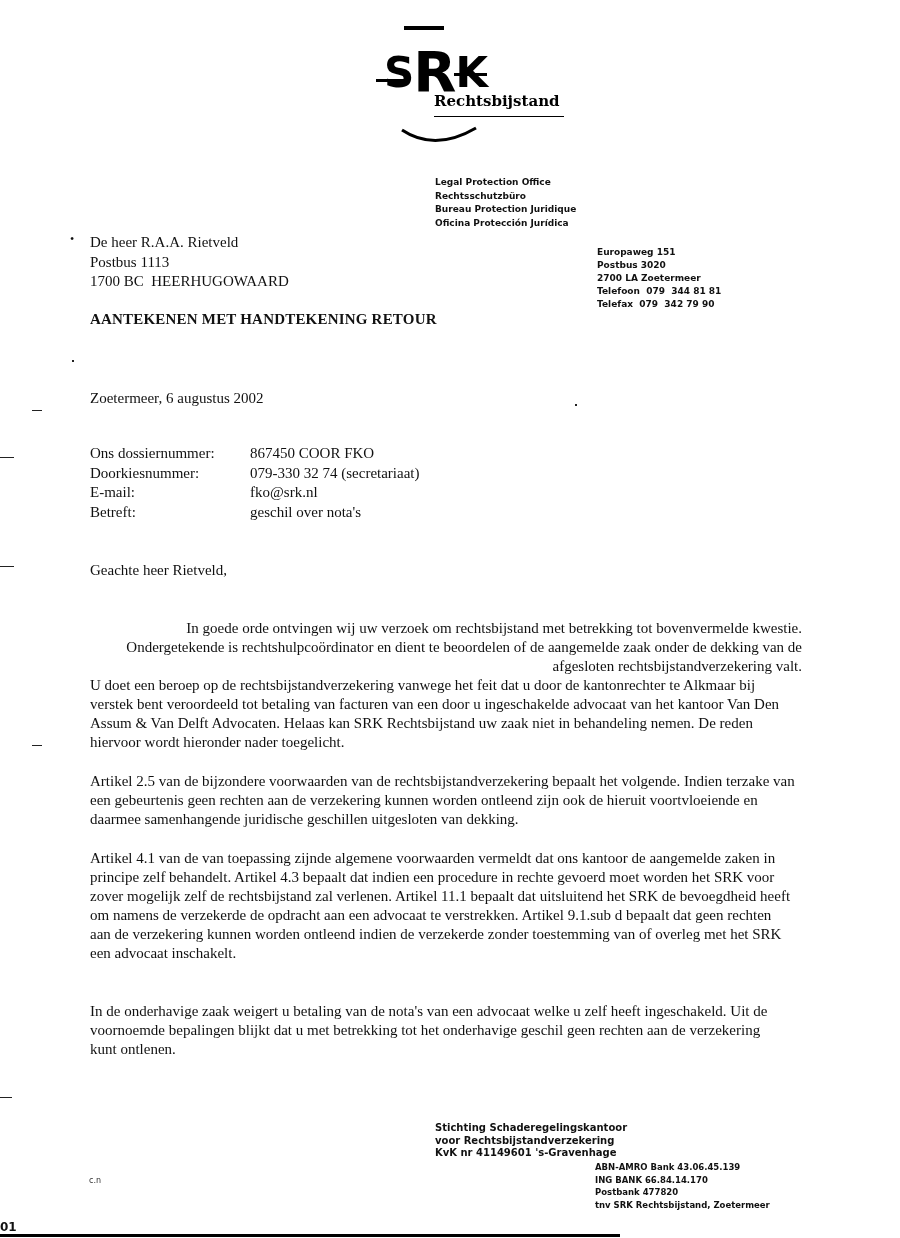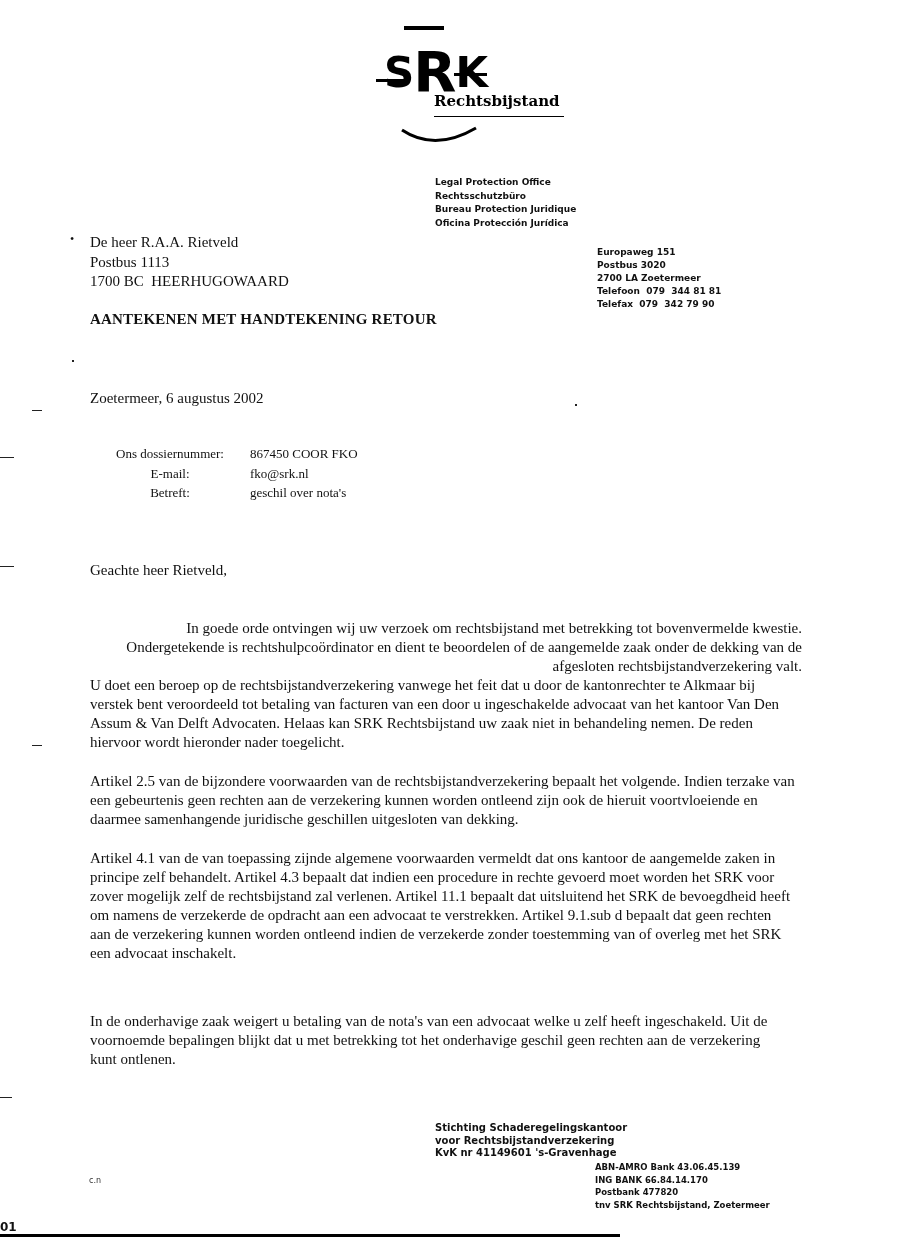--- a/index.html
+++ b/index.html
@@ -19,21 +19,21 @@
   .office { position: absolute; left: 435px; top: 176px; font-size: 9px; font-weight: bold; line-height: 13.5px; }
   .address-right { position: absolute; left: 597px; top: 246px; font-size: 9px; font-weight: bold; line-height: 13px; }
 
   .recipient { position: absolute; left: 90px; top: 233px; font-size: 15px; line-height: 19.5px; }
   .bullet { position: absolute; font-size: 12px; }
 
   .heading { position: absolute; left: 90px; top: 311px; font-size: 15px; font-weight: bold; letter-spacing: 0.2px; }
 
   .date { position: absolute; left: 90px; top: 390px; font-size: 15px; }
 
-  .meta { position: absolute; left: 90px; top: 444px; font-size: 13px; line-height: 19.5px; text-align: center; }
+  .meta { position: absolute; left: 90px; top: 444px; font-size: 15px; line-height: 19.5px; }
   .meta-row { display: flex; }
   .meta-label { width: 160px; }
 
   .salutation { position: absolute; left: 90px; top: 562px; font-size: 15px; }
 
   .para { position: absolute; left: 90px; width: 700px; font-size: 15px; line-height: 19px; }
 
   .foot-left { position: absolute; left: 435px; top: 1122px; font-size: 10px; font-weight: bold; line-height: 12.5px; }
   .foot-right { position: absolute; left: 595px; top: 1161px; font-size: 8.5px; font-weight: bold; line-height: 12.5px; }
 
@@ -88,36 +88,40 @@
 
 <div class="date serif">Zoetermeer, 6 augustus 2002</div>
 <span class="speck" style="left:575px; top:404px;"></span>
 
 <div class="meta serif">
   <div class="meta-row">
     <span class="meta-label">Ons dossiernummer:</span>
     <span>867450 COOR FKO</span>
   </div>
   <div class="meta-row">
+    <span class="meta-label">Doorkiesnummer:</span>
+    <span>079-330 32 74 (secretariaat)</span>
+  </div>
+  <div class="meta-row">
     <span class="meta-label">E-mail:</span>
     <span>fko@srk.nl</span>
   </div>
   <div class="meta-row">
     <span class="meta-label">Betreft:</span>
     <span>geschil over nota's</span>
   </div>
 </div>
 
 <div class="salutation serif">Geachte heer Rietveld,</div>
 
 <div class="para serif" style="top:619px; width:712px;text-align:right;">In goede orde ontvingen wij uw verzoek om rechtsbijstand met betrekking tot bovenvermelde kwestie. Ondergetekende is rechtshulpcoördinator en dient te beoordelen of de aangemelde zaak onder de dekking van de afgesloten rechtsbijstandverzekering valt.</div>
 <div class="para serif" style="top:676px; width:705px;">U doet een beroep op de rechtsbijstandverzekering vanwege het feit dat u door de kantonrechter te Alkmaar bij verstek bent veroordeeld tot betaling van facturen van een door u ingeschakelde advocaat van het kantoor Van Den Assum &amp; Van Delft Advocaten. Helaas kan SRK Rechtsbijstand uw zaak niet in behandeling nemen. De reden hiervoor wordt hieronder nader toegelicht.</div>
 <div class="para serif" style="top:772px; width:712px;">Artikel 2.5 van de bijzondere voorwaarden van de rechtsbijstandverzekering bepaalt het volgende. Indien terzake van een gebeurtenis geen rechten aan de verzekering kunnen worden ontleend zijn ook de hieruit voortvloeiende en daarmee samenhangende juridische geschillen uitgesloten van dekking.</div>
 <div class="para serif" style="top:849px; width:705px;">Artikel 4.1 van de van toepassing zijnde algemene voorwaarden vermeldt dat ons kantoor de aangemelde zaken in principe zelf behandelt. Artikel 4.3 bepaalt dat indien een procedure in rechte gevoerd moet worden het SRK voor zover mogelijk zelf de rechtsbijstand zal verlenen. Artikel 11.1 bepaalt dat uitsluitend het SRK de bevoegdheid heeft om namens de verzekerde de opdracht aan een advocaat te verstrekken. Artikel 9.1.sub d bepaalt dat geen rechten aan de verzekering kunnen worden ontleend indien de verzekerde zonder toestemming van of overleg met het SRK een advocaat inschakelt.</div>
-<div class="para serif" style="top:1002px; width:700px;margin-top:10px;">In de onderhavige zaak weigert u betaling van de nota's van een advocaat welke u zelf heeft ingeschakeld. Uit de voornoemde bepalingen blijkt dat u met betrekking tot het onderhavige geschil geen rechten aan de verzekering kunt ontlenen.</div>
+<div class="para serif" style="top:1002px; width:700px;">In de onderhavige zaak weigert u betaling van de nota's van een advocaat welke u zelf heeft ingeschakeld. Uit de voornoemde bepalingen blijkt dat u met betrekking tot het onderhavige geschil geen rechten aan de verzekering kunt ontlenen.</div>
 
 <div class="foot-left sans">
   <div>Stichting Schaderegelingskantoor</div>
   <div>voor Rechtsbijstandverzekering</div>
   <div>KvK nr 41149601 's-Gravenhage</div>
 </div>
 <div class="foot-right sans">
   <div>ABN-AMRO Bank 43.06.45.139</div>
   <div>ING BANK 66.84.14.170</div>
   <div>Postbank 477820</div>

